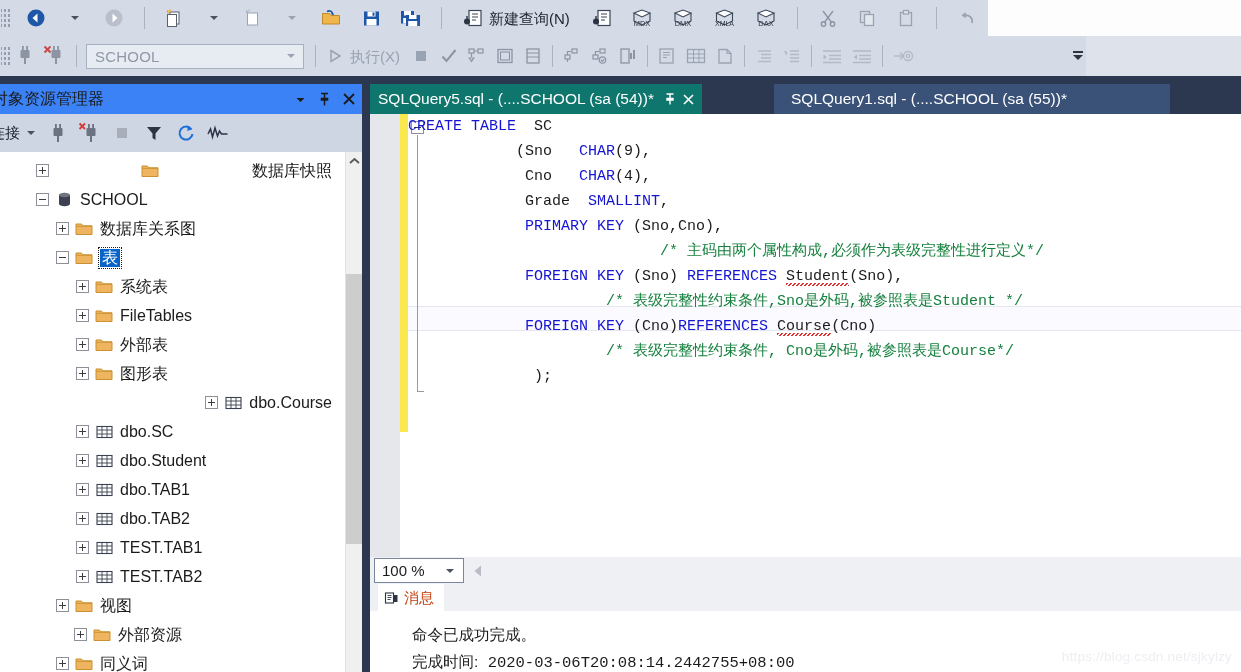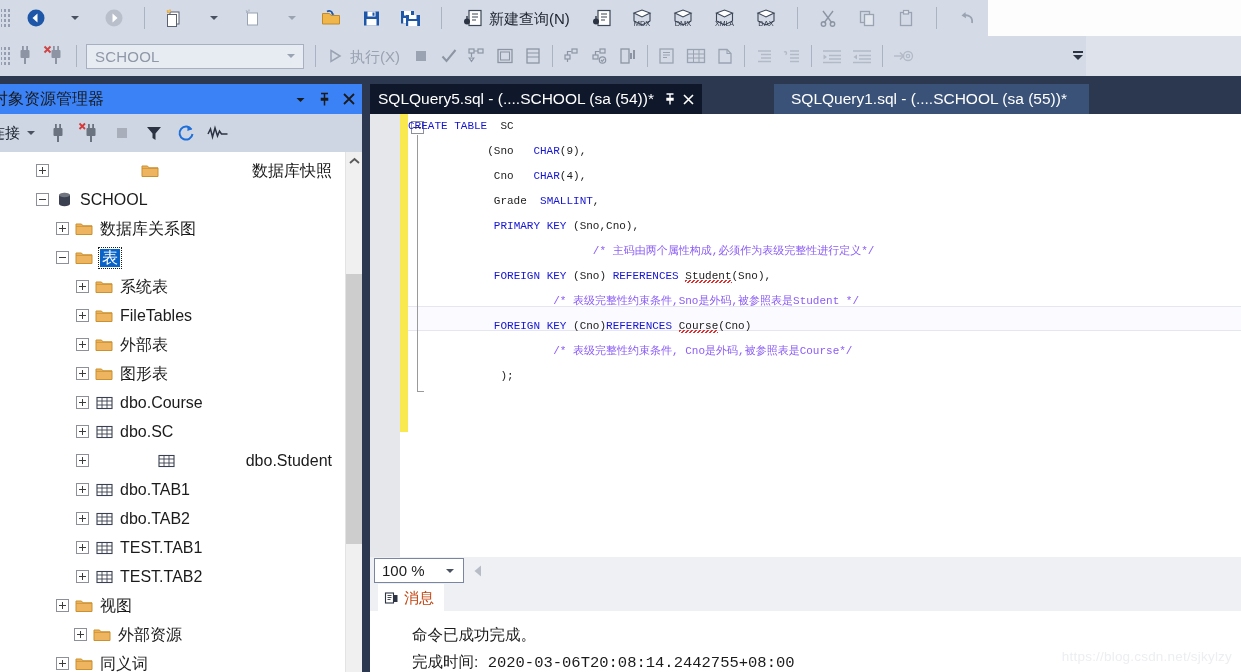--- a/index.html
+++ b/index.html
@@ -143,22 +143,22 @@
 
   
   #editor-panel {
     position: absolute; left: 370px; top: 84px; width: 871px; height: 588px;
   }
   #tabstrip { position: absolute; left: 0; top: 0; width: 871px; height: 30px; }
   .tab {
     position: absolute; top: 0; height: 30px; display: flex; align-items: center;
     font-size: 15.5px; color: #ffffff; white-space: nowrap; padding: 0 8px;
   }
-  #tab-active { left: 0; background: #0f172a; padding-right: 4px; }
-  #tab-inactive { left: 404px; background: #3a5278; width: 315px; padding-left: 17px; }
+  #tab-active { left: 0; background: #0f766e; padding-right: 4px; }
+  #tab-inactive { left: 404px; background: #3a5278; width: 396px; padding-left: 17px; }
   #tab-active .tab-title { padding-right: 8px; }
   .tab-ico { width: 18px; height: 22px; display: flex; align-items: center;
              justify-content: center; color: #ffffff; }
 
   #editor {
     position: absolute; left: 0; top: 30px; width: 871px; height: 443px;
     background: #ffffff; overflow: hidden;
   }
   #gutter-indicator {
     position: absolute; left: 0; top: 0; width: 30px; height: 443px;
@@ -185,26 +185,26 @@
     width: 7px; height: 1px; background: #9a9a9a;
   }
   #current-line-hl {
     position: absolute; left: 38px; top: 192px; width: 833px; height: 25px;
     border-top: 1px solid #e6e6f0; border-bottom: 1px solid #e6e6f0;
     background: #fafaff;
   }
   #code {
     position: absolute; left: 38px; top: 0; width: 675px;
     font-family: "Liberation Mono", "DejaVu Sans Mono", monospace;
-    font-size: 11px; line-height: 25px; white-space: pre;
+    font-size: 15px; line-height: 25px; white-space: pre;
     color: #1b1b1b;
   }
   #code .ln { height: 25px; }
   .kw { color: #1414d2; }
-  .cm { color: #8b5cf6; }
+  .cm { color: #15803d; }
   .sq {
     position: relative;
     background-image: repeating-linear-gradient(
       135deg, #e03131 0 1.6px, transparent 1.6px 3.2px);
     background-repeat: repeat-x;
     background-size: 4px 3px;
     background-position: 0 100%;
     padding-bottom: 1px;
   }
 
@@ -735,41 +735,41 @@
           <div class="node" style="padding-left: 76px;">
             <span class="exp plus"></span>
             <span class="ico">
               <svg width="18" height="14" viewBox="0 0 18 14">
                 <path d="M1 12.5V2h5.5l1.4 1.8H17v8.7z" fill="#efb45f" stroke="#c9912f" stroke-width="1"></path>
                 <path d="M1 4.4h16" stroke="#c9912f" stroke-width="0.8"></path>
               </svg>
             </span>
             <span class="lbl2">图形表</span>
           </div>
-          <div class="node" style="padding-left: 76px;">
+          <div class="node" style="padding-left: 76px; justify-content: flex-end;">
             <span class="exp plus"></span>
             <span class="ico">
               <svg width="17" height="14" viewBox="0 0 17 14">
                 <rect x="1" y="1.5" width="15" height="11" fill="#fff" stroke="#3b4150" stroke-width="1.1"></rect>
                 <path d="M1 5h15M1 9h15M6 1.5v11M11 1.5v11" stroke="#3b4150" stroke-width="0.9"></path>
               </svg>
             </span>
             <span class="lbl2">dbo.Course</span>
           </div>
           <div class="node" style="padding-left: 76px;">
             <span class="exp plus"></span>
             <span class="ico">
               <svg width="17" height="14" viewBox="0 0 17 14">
                 <rect x="1" y="1.5" width="15" height="11" fill="#fff" stroke="#3b4150" stroke-width="1.1"></rect>
                 <path d="M1 5h15M1 9h15M6 1.5v11M11 1.5v11" stroke="#3b4150" stroke-width="0.9"></path>
               </svg>
             </span>
             <span class="lbl2">dbo.SC</span>
           </div>
-          <div class="node" style="padding-left: 76px; justify-content: space-between;">
+          <div class="node" style="padding-left: 76px;">
             <span class="exp plus"></span>
             <span class="ico">
               <svg width="17" height="14" viewBox="0 0 17 14">
                 <rect x="1" y="1.5" width="15" height="11" fill="#fff" stroke="#3b4150" stroke-width="1.1"></rect>
                 <path d="M1 5h15M1 9h15M6 1.5v11M11 1.5v11" stroke="#3b4150" stroke-width="0.9"></path>
               </svg>
             </span>
             <span class="lbl2">dbo.Student</span>
           </div>
           <div class="node" style="padding-left: 76px;">

